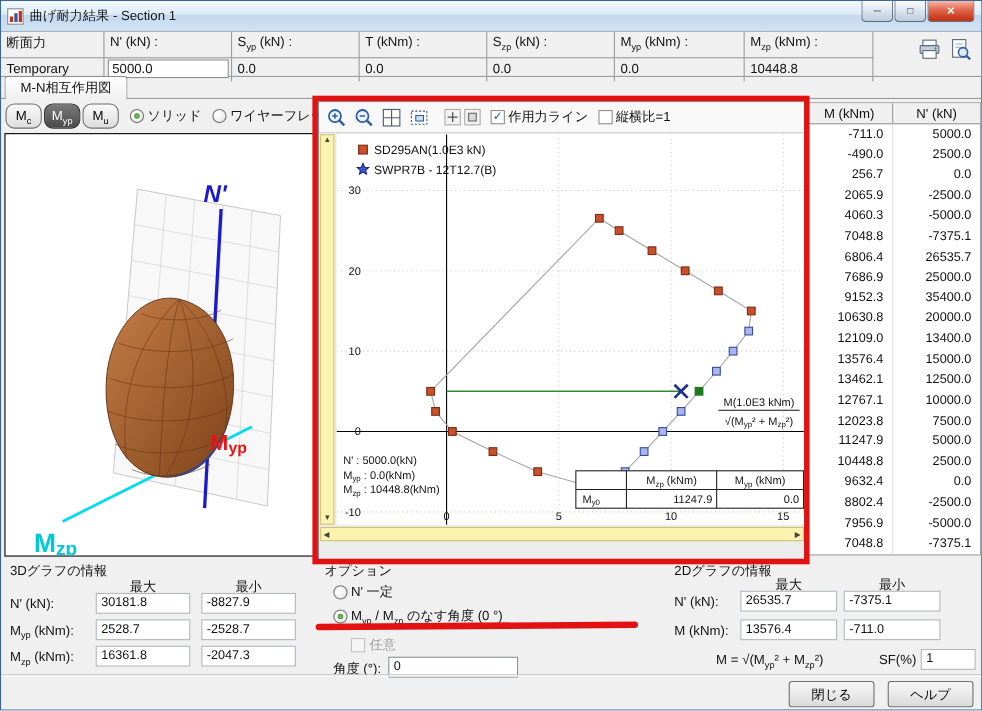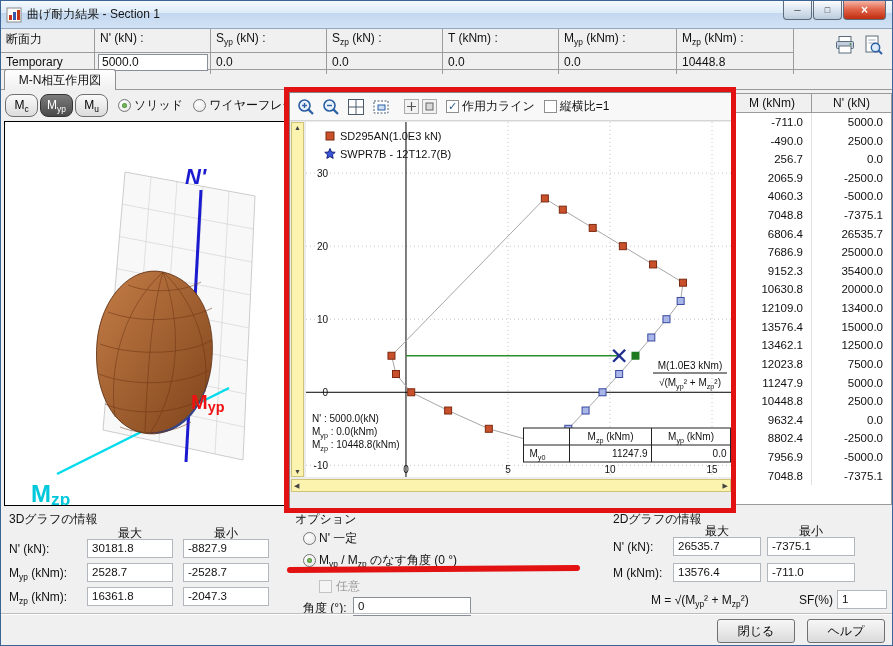--- a/index.html
+++ b/index.html
@@ -113,22 +113,22 @@
           <span>×</span>
         </div>
     </div>
   </div>
 
   <div class="force-table">
     <div class="ft-row">
       <div class="ft-cell c0">断面力</div>
       <div class="ft-cell c1">N' (kN) :</div>
       <div class="ft-cell c2">S<sub>yp</sub> (kN) :</div>
+      <div class="ft-cell c4">T (kNm) :</div>
       <div class="ft-cell c3">S<sub>zp</sub> (kN) :</div>
-      <div class="ft-cell c4">T (kNm) :</div>
       <div class="ft-cell c5">M<sub>yp</sub> (kNm) :</div>
       <div class="ft-cell c6">M<sub>zp</sub> (kNm) :</div>
     </div>
     <div class="ft-row vals">
       <div class="ft-cell c0">Temporary</div>
       <div class="ft-cell c1">
           <div class="tbx">5000.0</div>
         </div>
       <div class="ft-cell c2">0.0</div>
       <div class="ft-cell c3">0.0</div>
@@ -415,20 +415,24 @@
         </div>
         <div class="rt-row">
           <div class="rt-cell">13576.4</div>
           <div class="rt-cell">15000.0</div>
         </div>
         <div class="rt-row">
           <div class="rt-cell">13462.1</div>
           <div class="rt-cell">12500.0</div>
         </div>
         <div class="rt-row">
+          <div class="rt-cell">12767.1</div>
+          <div class="rt-cell">10000.0</div>
+        </div>
+        <div class="rt-row">
           <div class="rt-cell">12023.8</div>
           <div class="rt-cell">7500.0</div>
         </div>
         <div class="rt-row">
           <div class="rt-cell">11247.9</div>
           <div class="rt-cell">5000.0</div>
         </div>
         <div class="rt-row">
           <div class="rt-cell">10448.8</div>
           <div class="rt-cell">2500.0</div>

